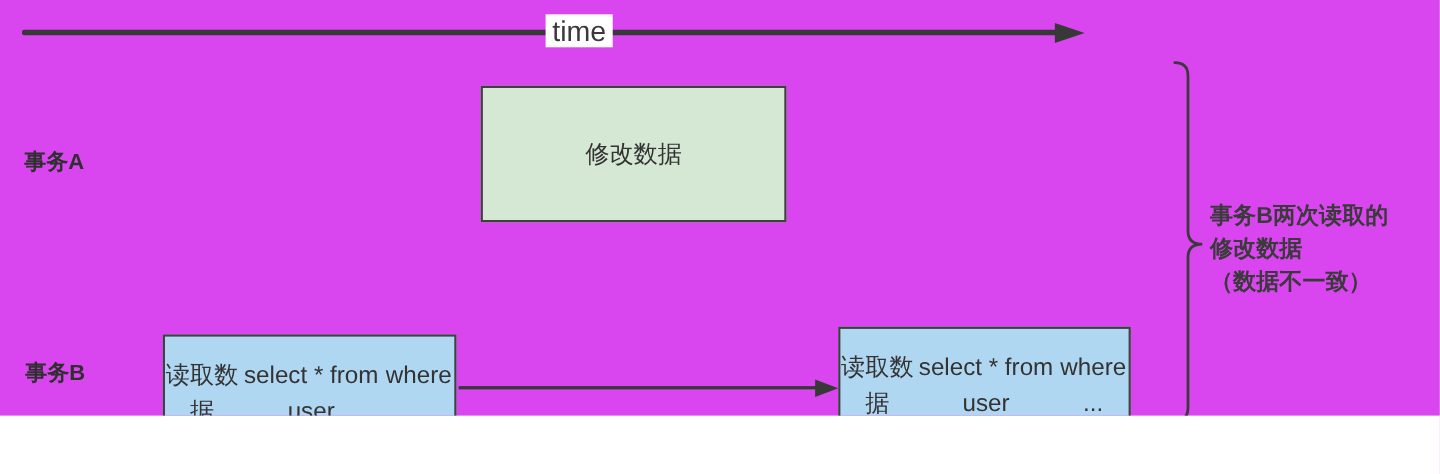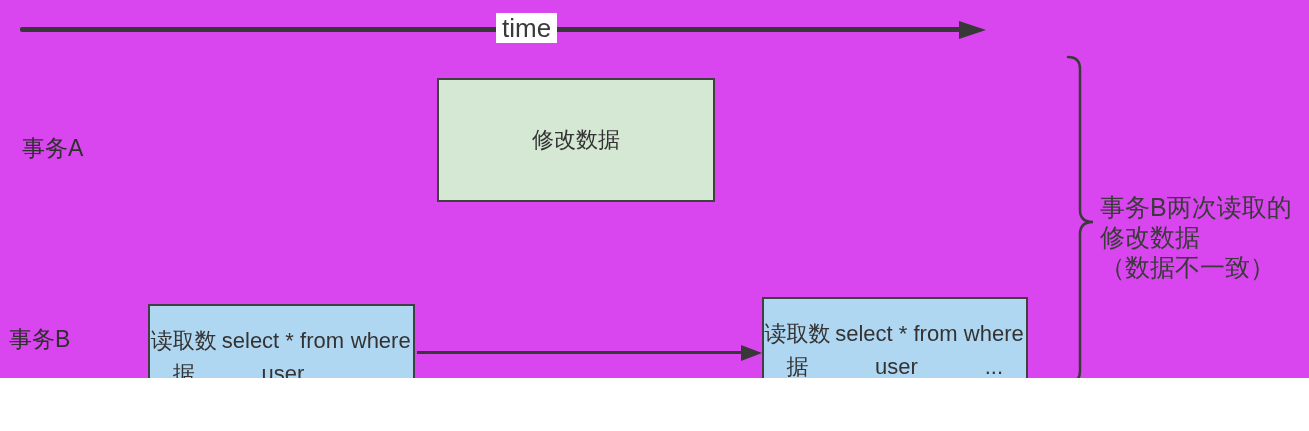--- a/index.html
+++ b/index.html
@@ -21,24 +21,24 @@
     border-top:9px solid transparent;
     border-bottom:9px solid transparent;
   }
   .axis-label{
     position:absolute;left:496px;top:13px;
     background:#ffffff;padding:0 6px;
     font-size:26px;color:#3a3a3a;line-height:30px;
   }
   
   .lane-label{
-    position:absolute;font-size:23px;font-weight:normal;color:#2f2f2f;line-height:26px;text-align:right;
+    position:absolute;font-size:20px;font-weight:bold;color:#2f2f2f;line-height:26px;text-align:right;
   }
   .lane-a{left:22px;top:135px;}
-  .lane-b{left:9px;top:326px;}
+  .lane-b{left:23px;top:326px;}
   
   .node{
     position:absolute;box-sizing:border-box;
     border:2px solid var(--box_border);
     display:flex;flex-direction:row;justify-content:center;align-items:center;
     font-size:22px;color:var(--text);line-height:32px;text-align:center;
   }
   .node-update{left:437px;top:78px;width:278px;height:124px;background:var(--update_fill);}
   .node-read1{left:148px;top:304px;width:267px;height:105px;background:var(--read_fill);line-height:33px;}
   .node-read2{left:762px;top:297px;width:266px;height:106px;background:var(--read_fill);line-height:33px;}
@@ -49,22 +49,22 @@
   .conn-head{
     position:absolute;left:741px;top:345px;width:0;height:0;
     border-left:21px solid var(--axis);
     border-top:8px solid transparent;
     border-bottom:8px solid transparent;
   }
   
   .brace-svg{position:absolute;left:1060px;top:50px;width:45px;height:340px;}
   
   .annotation{
-    position:absolute;left:1100px;top:192px;width:205px;
-    font-size:25px;line-height:30px;color:#3a3a3a;
+    position:absolute;left:1100px;top:182px;width:205px;
+    font-size:21px;line-height:30px;color:#3a3a3a;font-weight:bold;
   }
 </style>
 </head>
 <body>
 
 <div class="canvas">
 
   <div class="axis-shaft"></div>
   <div class="axis-head"></div>
   <span class="axis-label">time</span>

